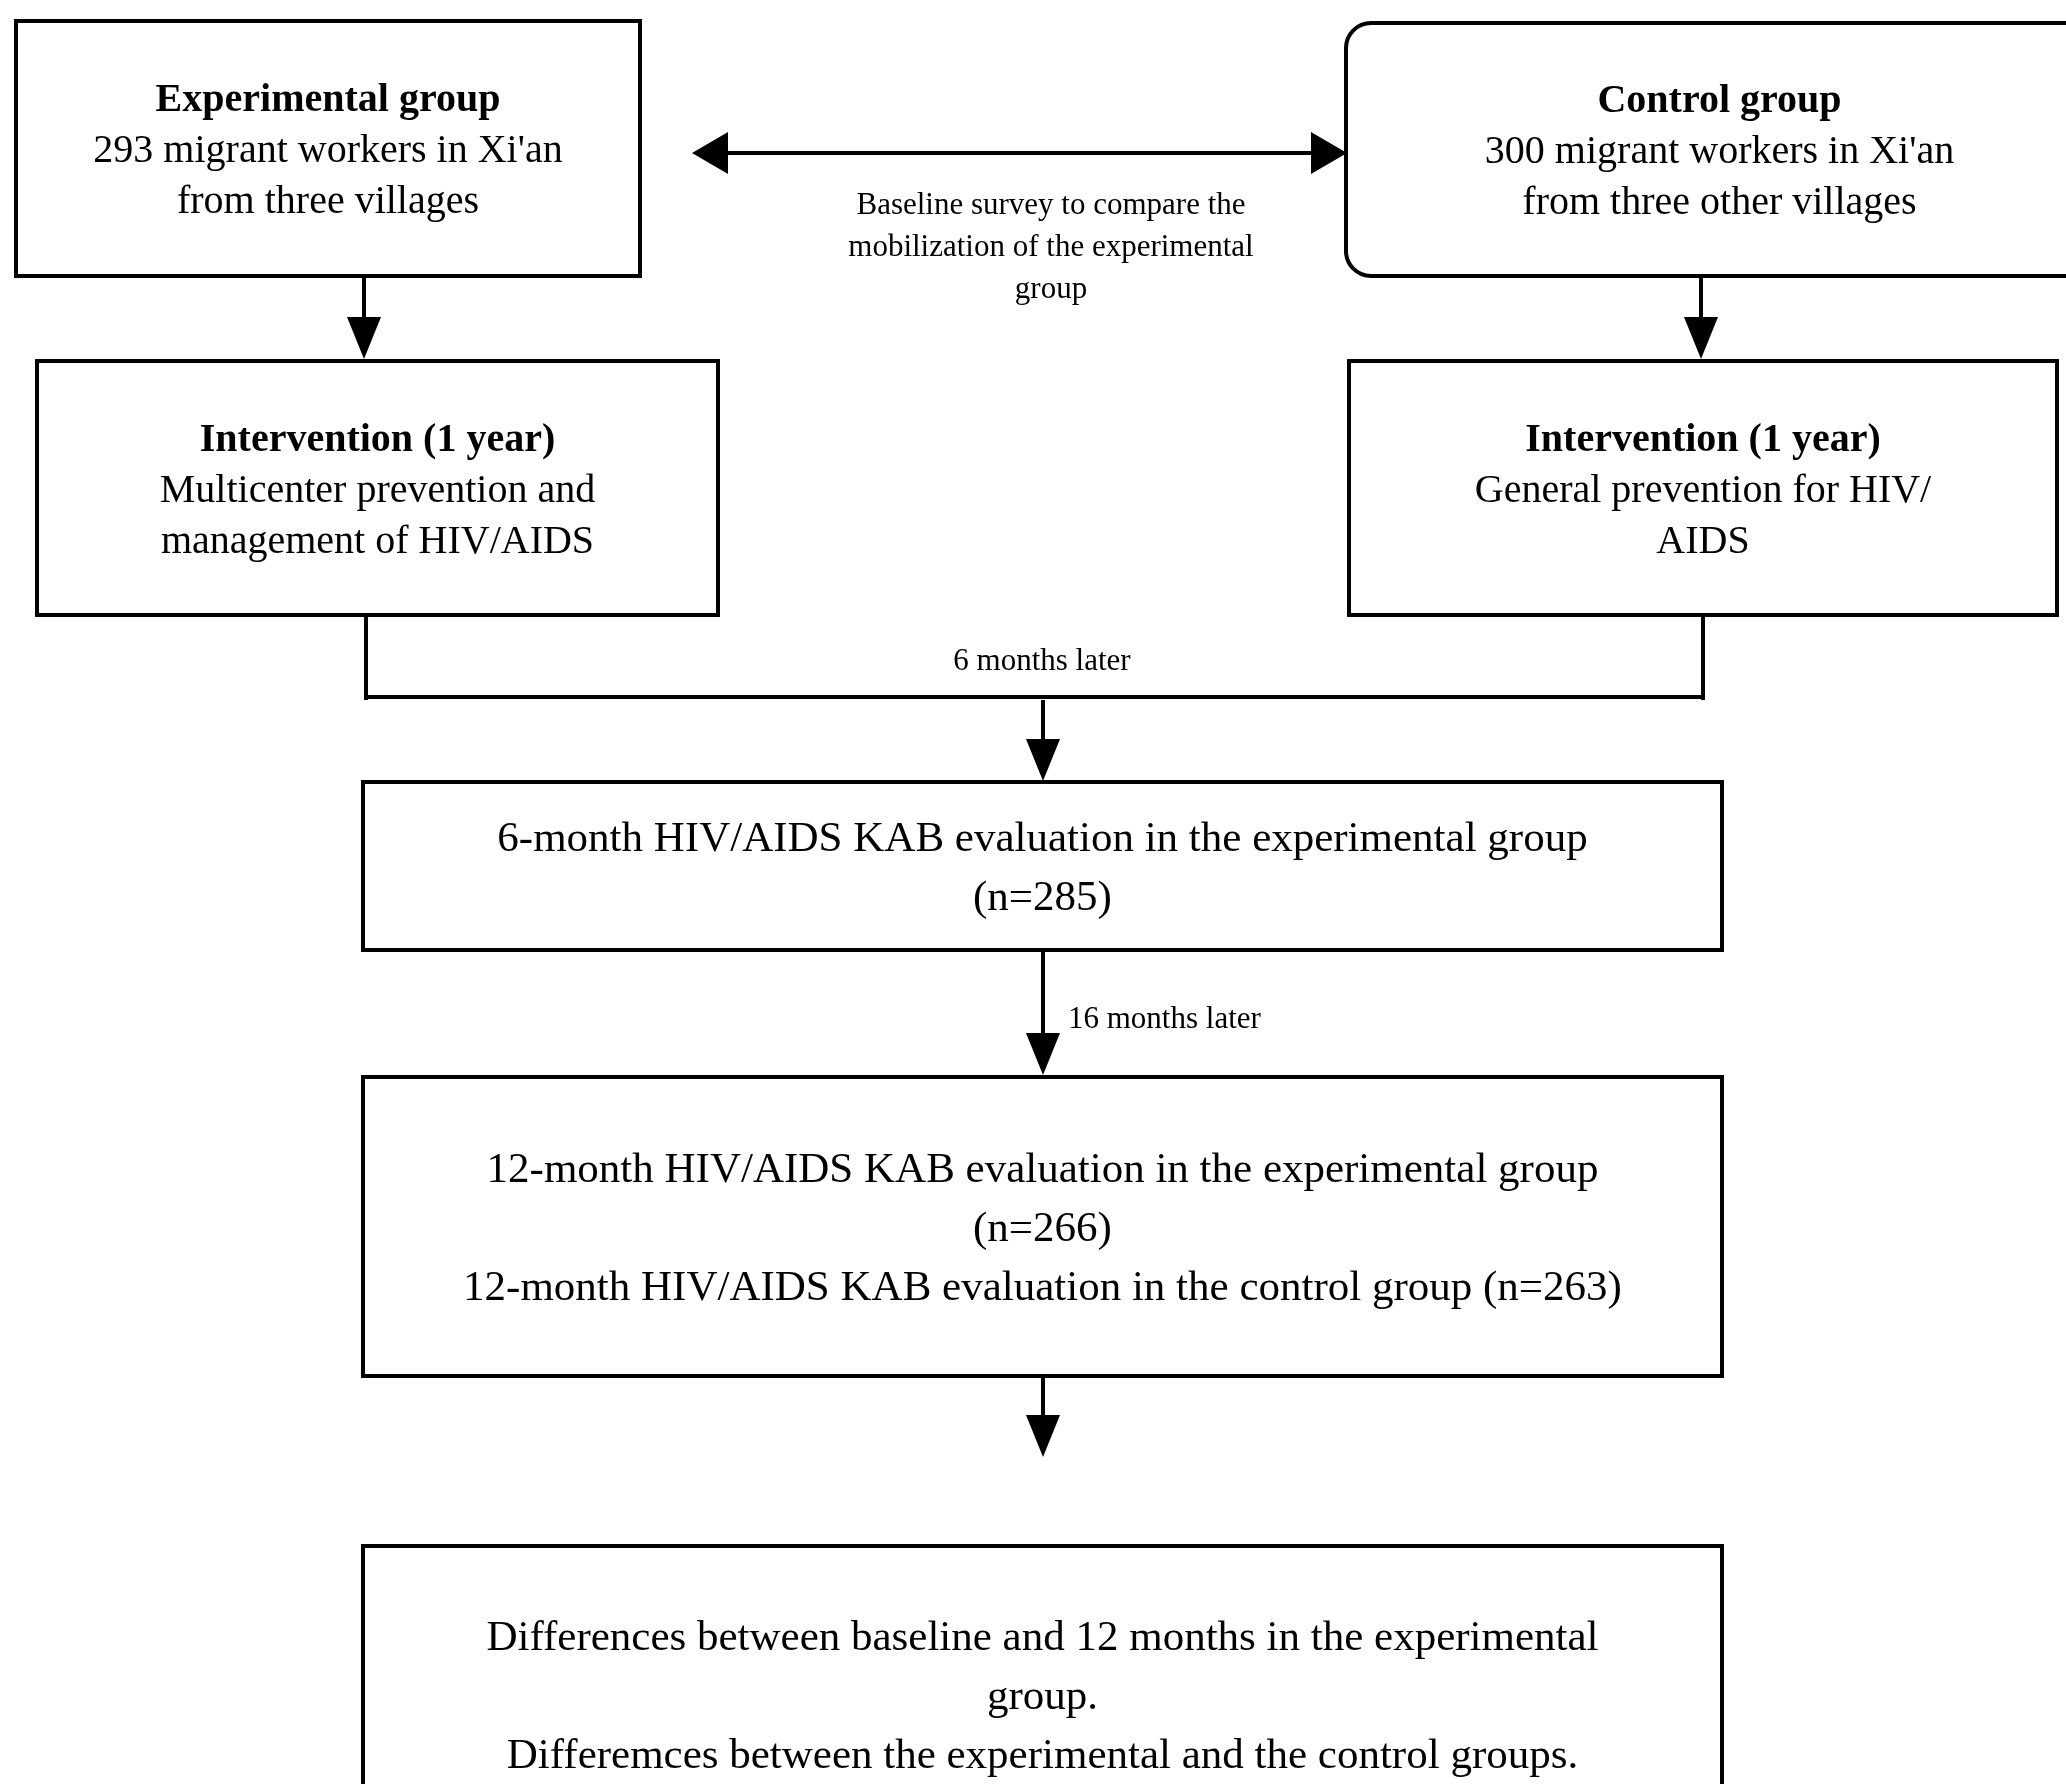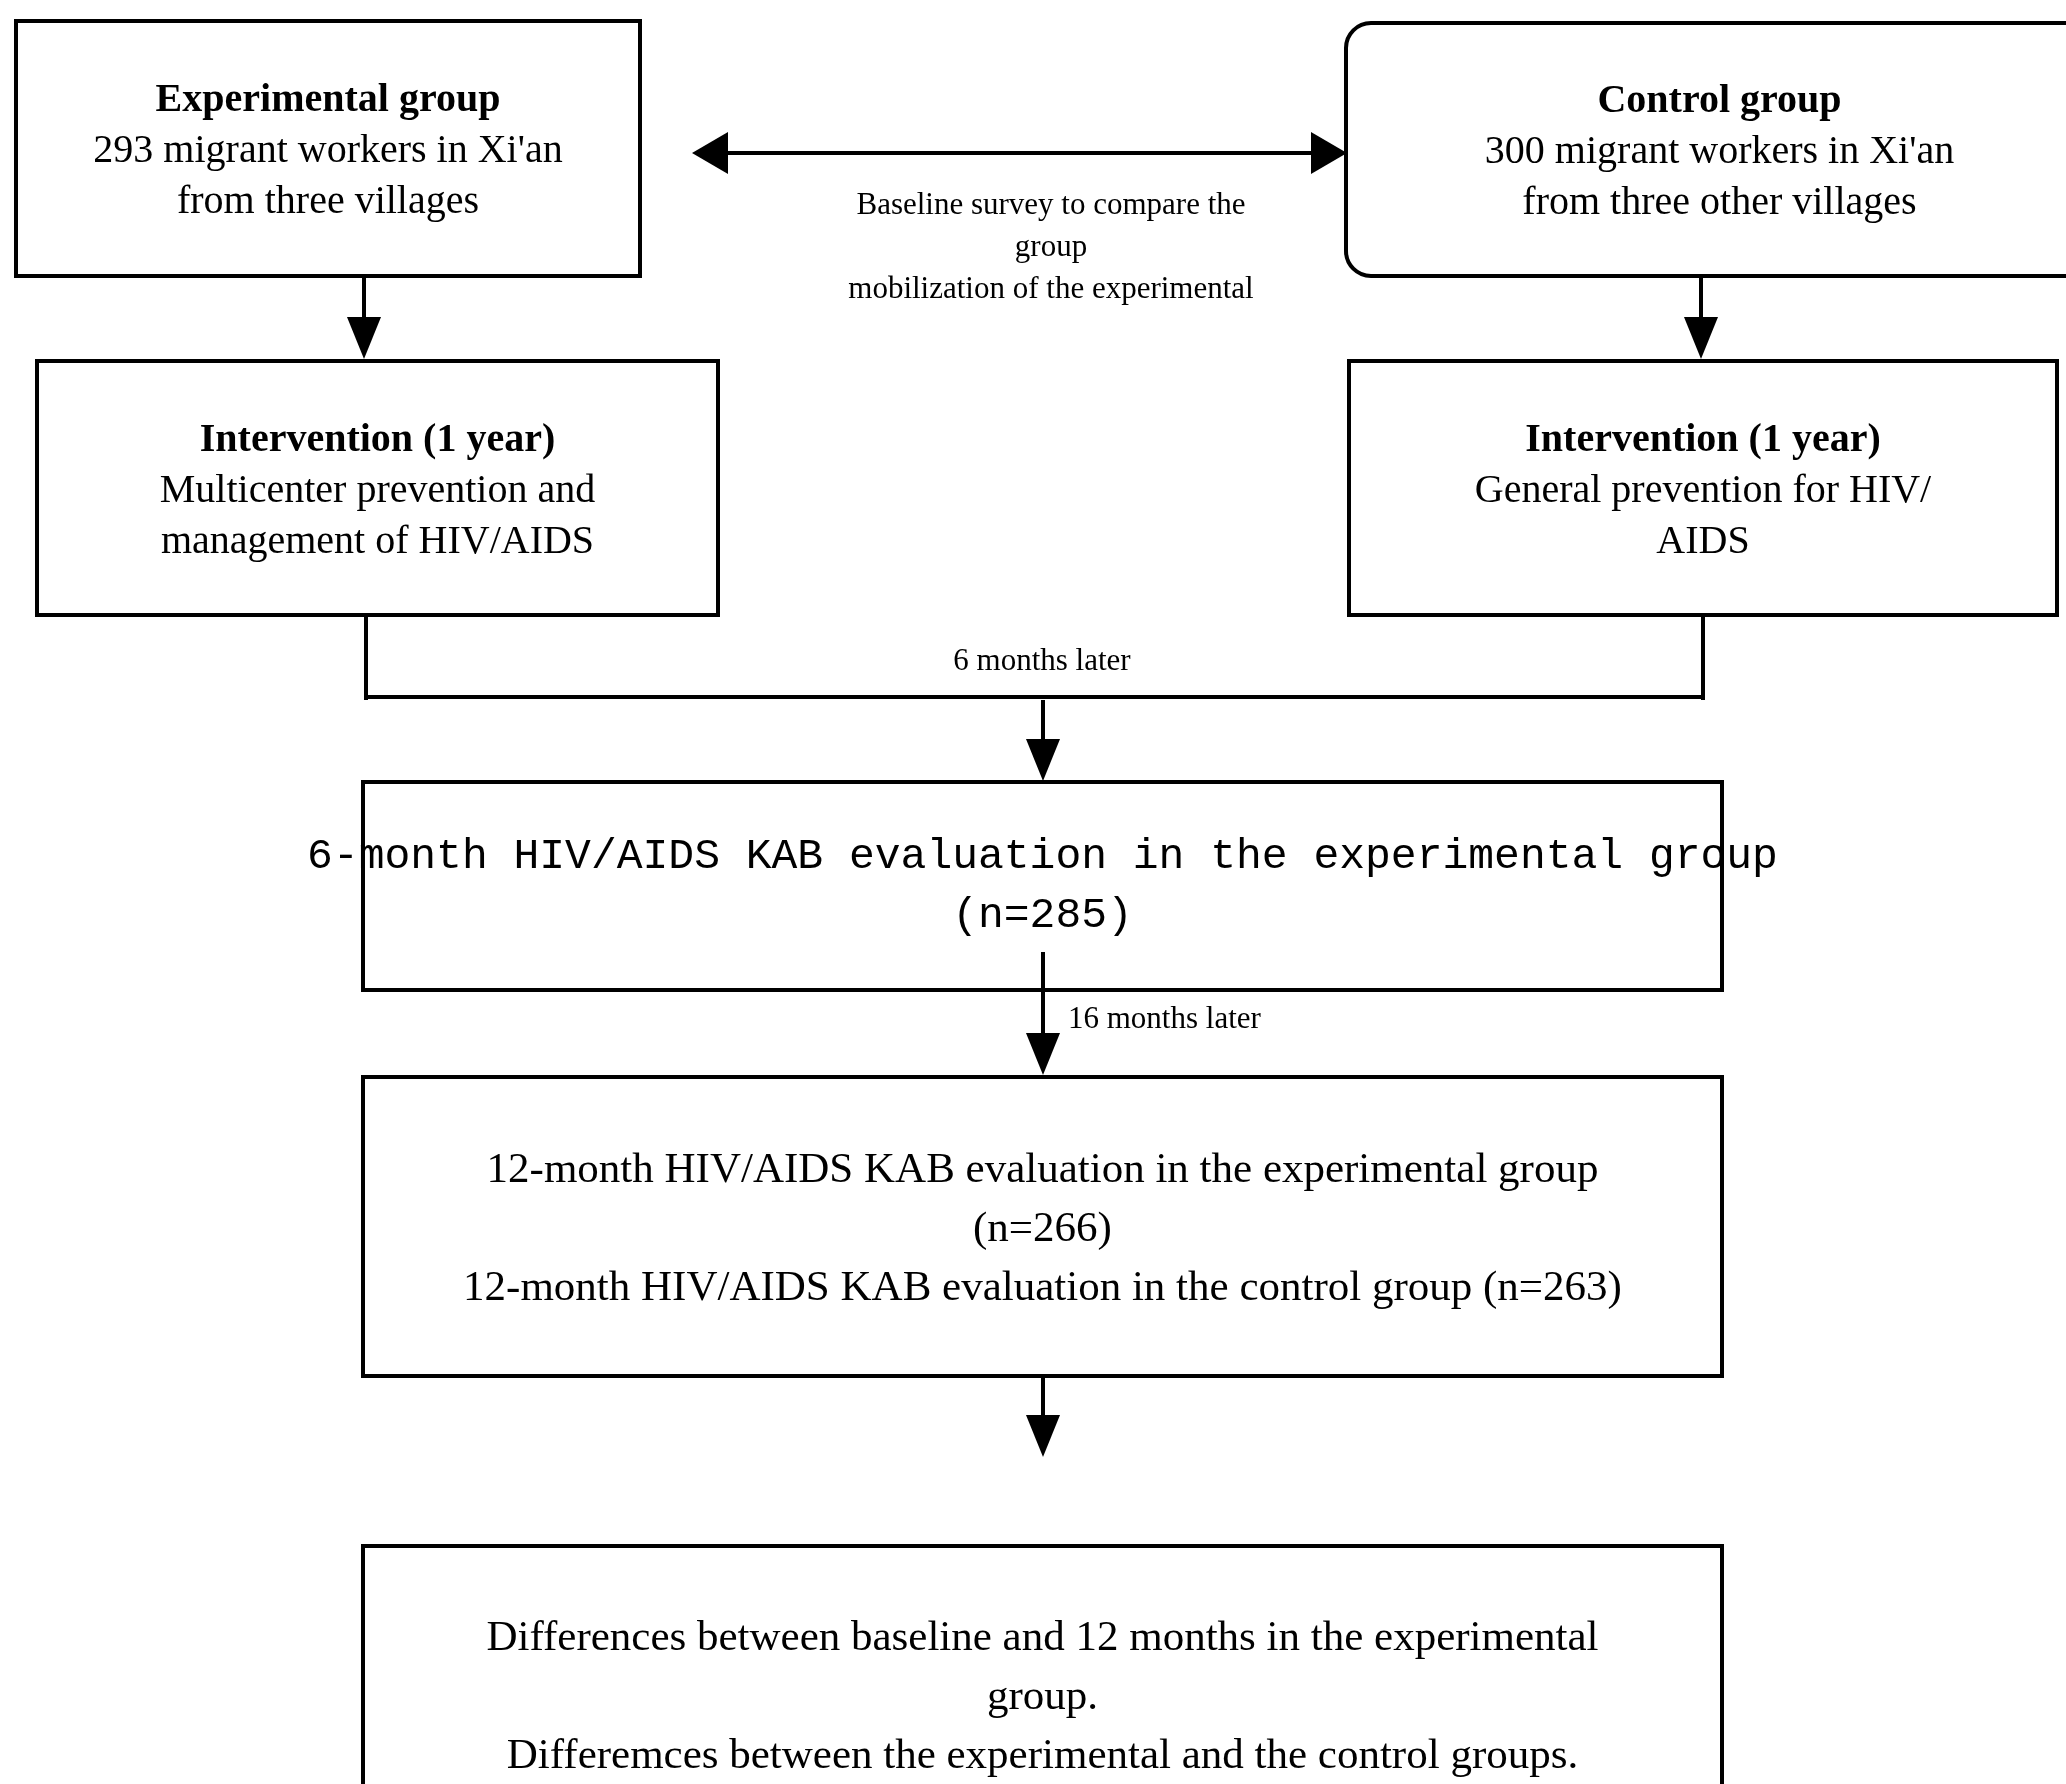--- a/index.html
+++ b/index.html
@@ -69,22 +69,22 @@
     <div class="t">300 migrant workers in Xi'an</div>
     <div class="t">from three other villages</div>
   </div>
 
   <div class="shaft-h" style="left:726px; top:151px; width:588px;"></div>
   <div class="head-left" style="left:692px; top:132px;"></div>
   <div class="head-right" style="left:1311px; top:132px;"></div>
 
   <div class="caption" style="left:740px; top:183px; width:622px;">
     <div>Baseline survey to compare the</div>
+    <div>mobilization of the experimental</div>
     <div>group</div>
-    <div>mobilization of the experimental</div>
   </div>
 
   <div class="shaft-v" style="left:362px; top:278px; height:39px;"></div>
   <div class="head-down" style="left:347px; top:317px;"></div>
 
   <div class="shaft-v" style="left:1699px; top:278px; height:39px;"></div>
   <div class="head-down" style="left:1684px; top:317px;"></div>
 
   <div class="box" style="left:35px; top:359px; width:685px; height:258px;">
     <div class="t tb">Intervention (1 year)</div>
@@ -100,21 +100,21 @@
 
   <div class="shaft-v" style="left:364px; top:617px; height:83px;"></div>
   <div class="shaft-v" style="left:1701px; top:617px; height:83px;"></div>
   <div class="shaft-h" style="left:364px; top:695px; width:1340px;"></div>
 
   <div class="caption" style="left:791px; top:639px; width:502px;">6 months later</div>
 
   <div class="shaft-v" style="left:1041px; top:700px; height:40px;"></div>
   <div class="head-down" style="left:1026px; top:739px;"></div>
 
-  <div class="box big" style="left:361px; top:780px; width:1363px; height:212px;font-family:Liberation Mono, monospace;">
+  <div class="box big" style="left:361px; top:780px; width:1363px; height:172px;">
     <div class="t">6-month HIV/AIDS KAB evaluation in the experimental group</div>
     <div class="t">(n=285)</div>
   </div>
 
   <div class="shaft-v" style="left:1041px; top:952px; height:82px;"></div>
   <div class="head-down" style="left:1026px; top:1033px;"></div>
   <div class="caption" style="left:1068px; top:997px; width:440px; text-align:left;">16 months later</div>
 
   <div class="box big" style="left:361px; top:1075px; width:1363px; height:303px;">
     <div class="t">12-month HIV/AIDS KAB evaluation in the experimental group</div>

